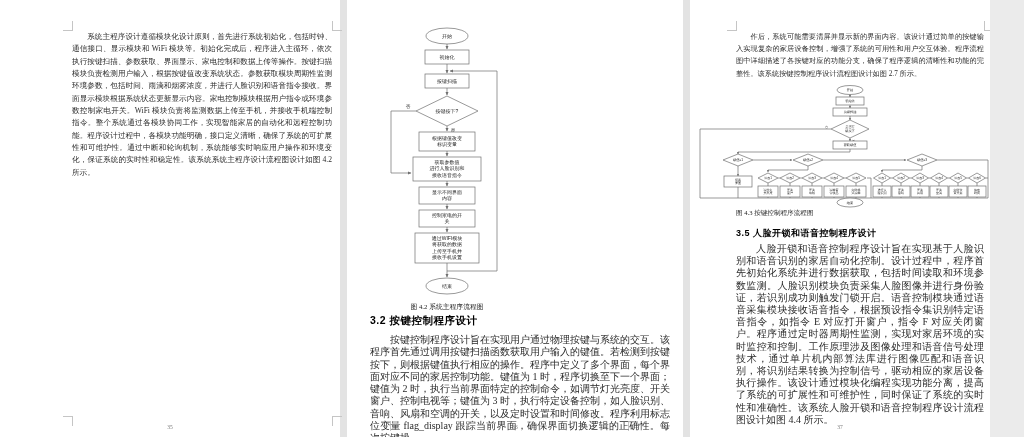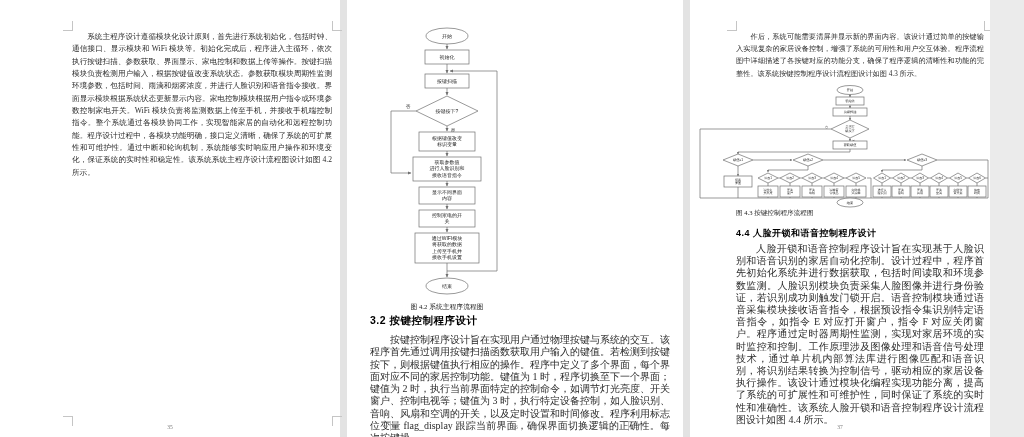--- a/index.html
+++ b/index.html
@@ -101,21 +101,21 @@
 
     <div class="caption">图 4.2 系统主程序流程图</div>
     <div class="heading">3.2  按键控制程序设计</div>
     <div class="para">按键控制程序设计旨在实现用户通过物理按键与系统的交互。该程序首先通过调用按键扫描函数获取用户输入的键值。若检测到按键按下，则根据键值执行相应的操作。程序中定义了多个界面，每个界面对应不同的家居控制功能。键值为 1 时，程序切换至下一个界面；键值为 2 时，执行当前界面特定的控制命令，如调节灯光亮度、开关窗户、控制电视等；键值为 3 时，执行特定设备控制，如人脸识别、音响、风扇和空调的开关，以及定时设置和时间修改。程序利用标志位变量 flag_display 跟踪当前界面，确保界面切换逻辑的正确性。每次按键操</div>
     <div class="pagenum">36</div>
   </div>
 
   <div class="page" id="p3">
     <div class="mark m-tl" style="left:37px;top:21px"></div>
     <div class="mark m-tr" style="left:294px;top:21px"></div>
-    <div class="para-top para">作后，系统可能需要清屏并显示新的界面内容。该设计通过简单的按键输入实现复杂的家居设备控制，增强了系统的可用性和用户交互体验。程序流程图中详细描述了各按键对应的功能分支，确保了程序逻辑的清晰性和功能的完整性。该系统按键控制程序设计流程图设计如图 4.3 所示。</div>
+    <div class="para-top para">作后，系统可能需要清屏并显示新的界面内容。该设计通过简单的按键输入实现复杂的家居设备控制，增强了系统的可用性和用户交互体验。程序流程图中详细描述了各按键对应的功能分支，确保了程序逻辑的清晰性和功能的完整性。该系统按键控制程序设计流程图设计如图 2.7 所示。</div>
 
     <svg id="fc2" style="left:0;top:84px" width="300" height="124" viewBox="0 0 300 124">
       <defs>
         <marker id="ah2" markerWidth="4" markerHeight="4" refX="2.2" refY="1.1" orient="auto" markerUnits="userSpaceOnUse">
           <path d="M0,0L2.4,1.1L0,2.2z" fill="#6f6f6f"></path>
         </marker>
       </defs>
       <ellipse class="fs" cx="160" cy="6" rx="13" ry="4.5"></ellipse>
       <text class="ft" x="160" y="7.4" font-size="3.2">开始</text>
       <path class="fl" d="M160,10.5 V13" marker-end="url(#ah2)"></path>
@@ -242,19 +242,19 @@
           <text x="287" y="106.5" font-size="3" class="ft">修改</text>
           <text x="287" y="110.4" font-size="3" class="ft">时间</text>
           <path d="M287,113 V114" class="fl"></path>
         </g>
       <path class="fl" d="M10,114 H298"></path>
       <ellipse class="fs" cx="160" cy="118.5" rx="13" ry="4.5"></ellipse>
       <text class="ft" x="160" y="119.9" font-size="3.2">结束</text>
     </svg>
 
     <div class="caption">图 4.3 按键控制程序流程图</div>
-    <div class="heading">4.4  人脸开锁和语音控制程序设计</div>
+    <div class="heading">3.5  人脸开锁和语音控制程序设计</div>
     <div class="para-main para">人脸开锁和语音控制程序设计旨在实现基于人脸识别和语音识别的家居自动化控制。设计过程中，程序首先初始化系统并进行数据获取，包括时间读取和环境参数监测。人脸识别模块负责采集人脸图像并进行身份验证，若识别成功则触发门锁开启。语音控制模块通过语音采集模块接收语音指令，根据预设指令集识别特定语音指令，如指令 E 对应打开窗户，指令 F 对应关闭窗户。程序通过定时器周期性监测，实现对家居环境的实时监控和控制。工作原理涉及图像处理和语音信号处理技术，通过单片机内部算法库进行图像匹配和语音识别，将识别结果转换为控制信号，驱动相应的家居设备执行操作。该设计通过模块化编程实现功能分离，提高了系统的可扩展性和可维护性，同时保证了系统的实时性和准确性。该系统人脸开锁和语音控制程序设计流程图设计如图 4.4 所示。</div>
     <div class="pagenum">37</div>
   </div>
 
   <div class="bgstrip"></div>
 </div>
 
 </body></html>

